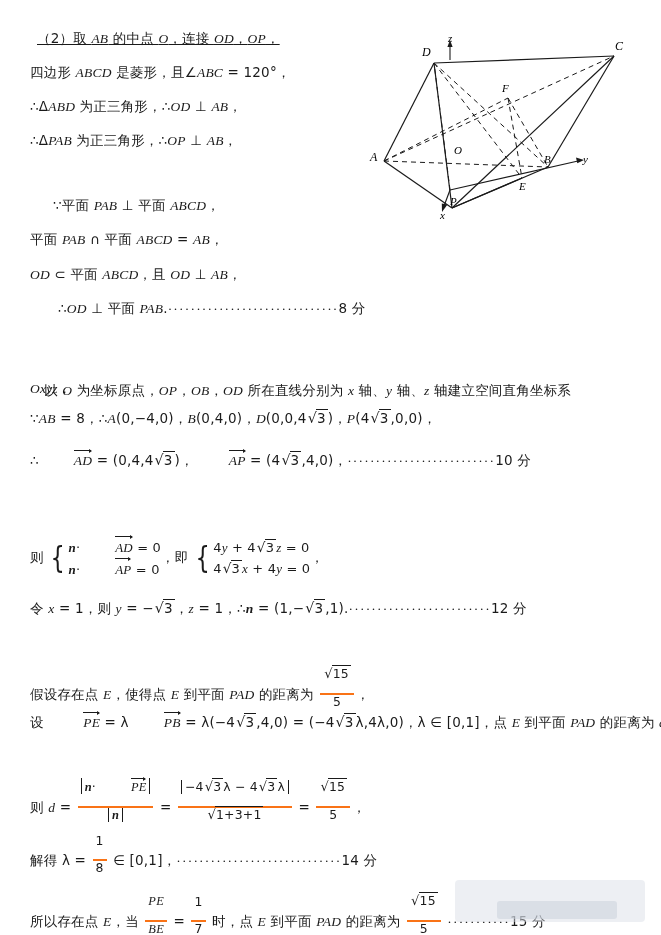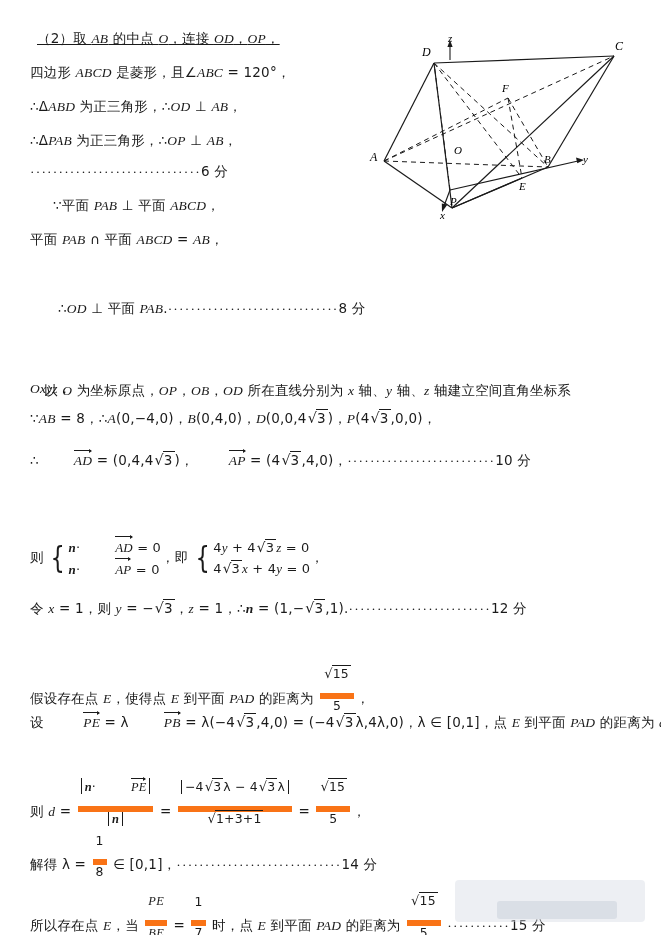--- a/index.html
+++ b/index.html
@@ -33,21 +33,21 @@
   .bi { font-family: "Liberation Serif", serif; font-style: italic; font-weight: bold; }
   .dots { letter-spacing: 1.2px; font-family: "Liberation Serif", serif; }
   .frac {
     display: inline-block;
     vertical-align: -0.55em;
     text-align: center;
     font-size: 0.92em;
     line-height: 1.05;
     margin: 0 2px;
   }
-  .frac .num { display: block; border-bottom: 6px solid #f97316; padding: 12px 3px; }
+  .frac .num { display: block; border-bottom: 2px solid #f97316; padding: 12px 3px; }
   .frac .den { display: block; padding: 0 3px; }
   .sqrt {
     display: inline-block;
     position: relative;
     padding-left: 1px;
   }
   .sqrt > .rad { font-size: 1.05em; }
   .sqrt > .body {
     border-top: 1px solid #1a1a1a;
     padding: 0 2px 0 1px;
@@ -186,32 +186,32 @@
   </div>
 
   <div class="line cn" style="left:30px; top:98px;">
     ∴Δ<i>ABD</i> 为正三角形，∴<i>OD</i> ⊥ <i>AB</i>，
   </div>
 
   <div class="line cn" style="left:30px; top:132px;">
     ∴Δ<i>PAB</i> 为正三角形，∴<i>OP</i> ⊥ <i>AB</i>，
   </div>
 
-  <div class="line cn" style="left:30px; top:163px;">
-    <span class="dots">······························</span>6 分
-  </div>
 
   <div class="line cn" style="left:24px; top:197px;margin-left:29px;">
     ∵平面 <i>PAB</i> ⊥ 平面 <i>ABCD</i>，
   </div>
 
   <div class="line cn" style="left:30px; top:231px;">
     平面 <i>PAB</i> ∩ 平面 <i>ABCD</i> = <i>AB</i>，
   </div>
 
+  <div class="line cn" style="left:30px; top:266px;">
+    <i>OD</i> ⊂ 平面 <i>ABCD</i>，且 <i>OD</i> ⊥ <i>AB</i>，
+  </div>
 
   <div class="line cn" style="left:30px; top:300px;margin-left:28px;">
     ∴<i>OD</i> ⊥ 平面 <i>PAB</i>.<span class="dots">······························</span>8 分
   </div>
 
   <div class="line cn" style="left:44px; top:334px;margin-top:48px;">
     以 <i>O</i> 为坐标原点，<i>OP</i>，<i>OB</i>，<i>OD</i> 所在直线分别为 <i>x</i> 轴、<i>y</i> 轴、<i>z</i> 轴建立空间直角坐标系
   </div>
 
   <div class="line cn" style="left:30px; top:380px;">

